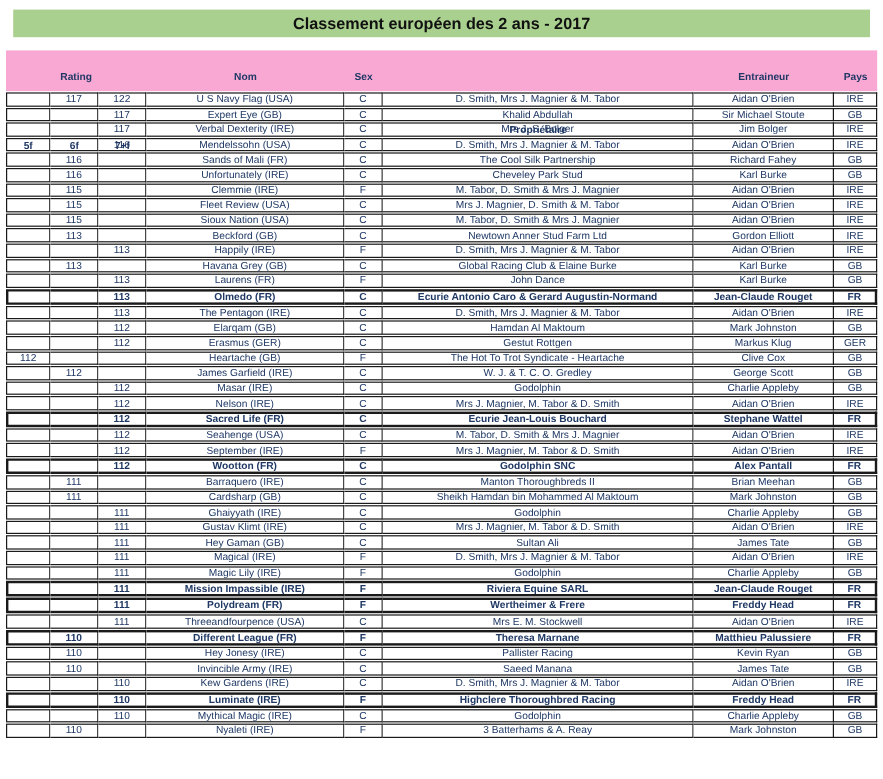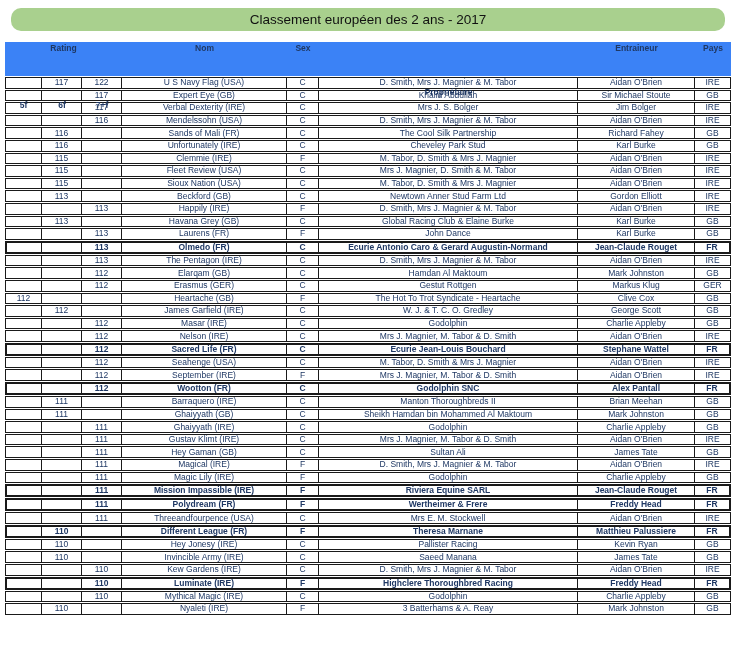--- a/index.html
+++ b/index.html
@@ -10,33 +10,32 @@
     font-family: "Liberation Sans", sans-serif;
     position: relative;
   }
   .title-band {
     margin: 8px 11px 0 11px;
     height: 23px;
     background: #A9D08E;
     text-align: center;
     line-height: 23px;
     font-size: 13.5px;
-    font-weight: 400;
+    font-weight: 700;
     color: #111111;
-    border-radius: 10px;
   }
   .thead {
     margin: 11px 5px 0 5px;
     height: 34px;
-    background: #3b82f6;
+    background: #f9a8d4;
     color: #1F3864;
     font-weight: 700;
     font-size: 8.5px;
     box-sizing: border-box;
-    padding-top: 0;
+    padding-top: 16px;
   }
   .h-row { display: flex; }
   .h-row span { display: block; text-align: center; line-height: 13px; }
   .w37 { width: 37px; } .w40 { width: 40px; } .w117 { width: 117px; }
   .w165 { width: 165px; } .w32 { width: 32px; } .w259 { width: 259px; margin-top: 44px; }
   .w36 { width: 36px; }
   table.rank {
     border-collapse: separate;
     border-spacing: 0 1px;
     table-layout: fixed;
@@ -353,21 +352,21 @@
     <td>Barraquero (IRE)</td>
     <td>C</td>
     <td>Manton Thoroughbreds II</td>
     <td>Brian Meehan</td>
     <td>GB</td>
   </tr>
       <tr>
     <td></td>
     <td>111</td>
     <td></td>
-    <td>Ghaiyyath (GB)</td>
+    <td>Cardsharp (GB)</td>
     <td>C</td>
     <td>Sheikh Hamdan bin Mohammed Al Maktoum</td>
     <td>Mark Johnston</td>
     <td>GB</td>
   </tr>
       <tr>
     <td></td>
     <td></td>
     <td>111</td>
     <td>Ghaiyyath (IRE)</td>

